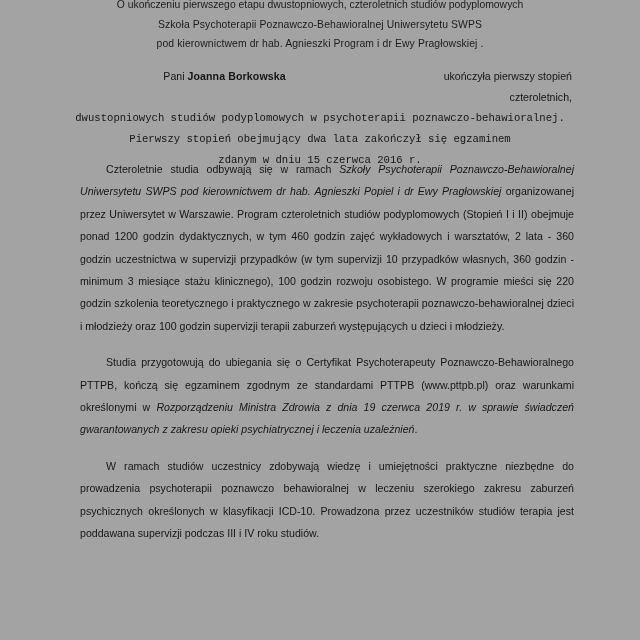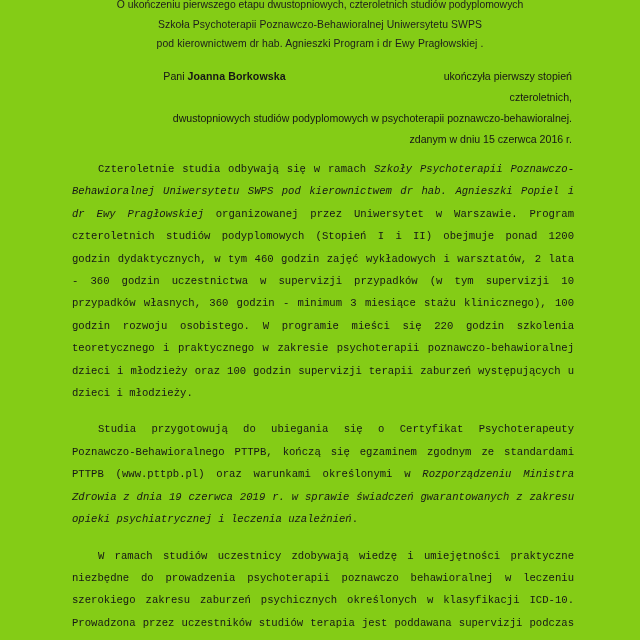--- a/index.html
+++ b/index.html
@@ -14,21 +14,21 @@
     color: #1a1a1a;
     overflow: hidden;
     position: relative;
   }
   .page {
     position: absolute;
     left: 0;
     top: 0;
     width: 640px;
     height: 640px;
-    background: #84cc16;
+    background: #a3a3a3;
   }
   .header-block {
     position: absolute;
     left: 68px;
     top: -5px;
     width: 504px;
     text-align: center;
   }
   .header-line {
     font-size: 10.4px;
@@ -61,37 +61,37 @@
     display: inline-block;
     width: 152px;
   }
   .recip-name {
     font-weight: bold;
     letter-spacing: 0.01em;
   }
   .recip-line-2,
   .recip-line-3,
   .recip-line-4 {
-    text-align: right;
+    text-align: center;
+    font-family: Liberation Mono, monospace;
   }
 
   .body-block {
     position: absolute;
     left: 68px;
     top: 158px;
     width: 506px;
   }
   .para {
     font-size: 10.6px;
     line-height: 22.4px;
     text-align: justify;
     text-justify: inter-word;
     color: #161616;
-    margin: 0 0 14px 4px;
-    font-family: Liberation Mono, monospace;
+    margin: 0 0 14px 12px;
   }
   .para .indent {
     display: inline-block;
     width: 26px;
   }
   .para em {
     font-style: italic;
   }
 </style>
 </head>
@@ -106,20 +106,21 @@
   </div>
 
   <div class="recipient-block">
     <div class="recip-line recip-line-1">
       <span>Pani</span>
       <span class="recip-name">Joanna Borkowska</span>
       <span class="gap"></span>
       <span>ukończyła pierwszy stopień czteroletnich,</span>
     </div>
     <div class="recip-line recip-line-2">dwustopniowych  studiów podyplomowych w psychoterapii poznawczo-behawioralnej.</div>
+    <div class="recip-line recip-line-3">Pierwszy stopień  obejmujący dwa lata zakończył się egzaminem</div>
     <div class="recip-line recip-line-4">zdanym w dniu 15 czerwca 2016 r.</div>
   </div>
 
   <div class="body-block">
 
     <p class="para">
       <span class="indent"></span><span>Czteroletnie studia odbywają się w ramach </span><em>Szkoły Psychoterapii Poznawczo-Behawioralnej Uniwersytetu SWPS pod kierownictwem dr hab. Agnieszki Popiel i dr Ewy Pragłowskiej</em><span> organizowanej przez  Uniwersytet w Warszawie. Program czteroletnich studiów podyplomowych (Stopień I i II) obejmuje ponad 1200 godzin dydaktycznych,  w tym 460 godzin zajęć wykładowych i warsztatów, 2 lata - 360 godzin uczestnictwa w supervizji przypadków (w tym supervizji 10 przypadków własnych, 360 godzin - minimum 3 miesiące stażu klinicznego), 100 godzin rozwoju osobistego. W programie mieści się 220 godzin szkolenia teoretycznego i praktycznego w zakresie psychoterapii poznawczo-behawioralnej dzieci i młodzieży oraz 100 godzin supervizji terapii zaburzeń występujących u dzieci i młodzieży.</span>
     </p>
 
     <p class="para">

